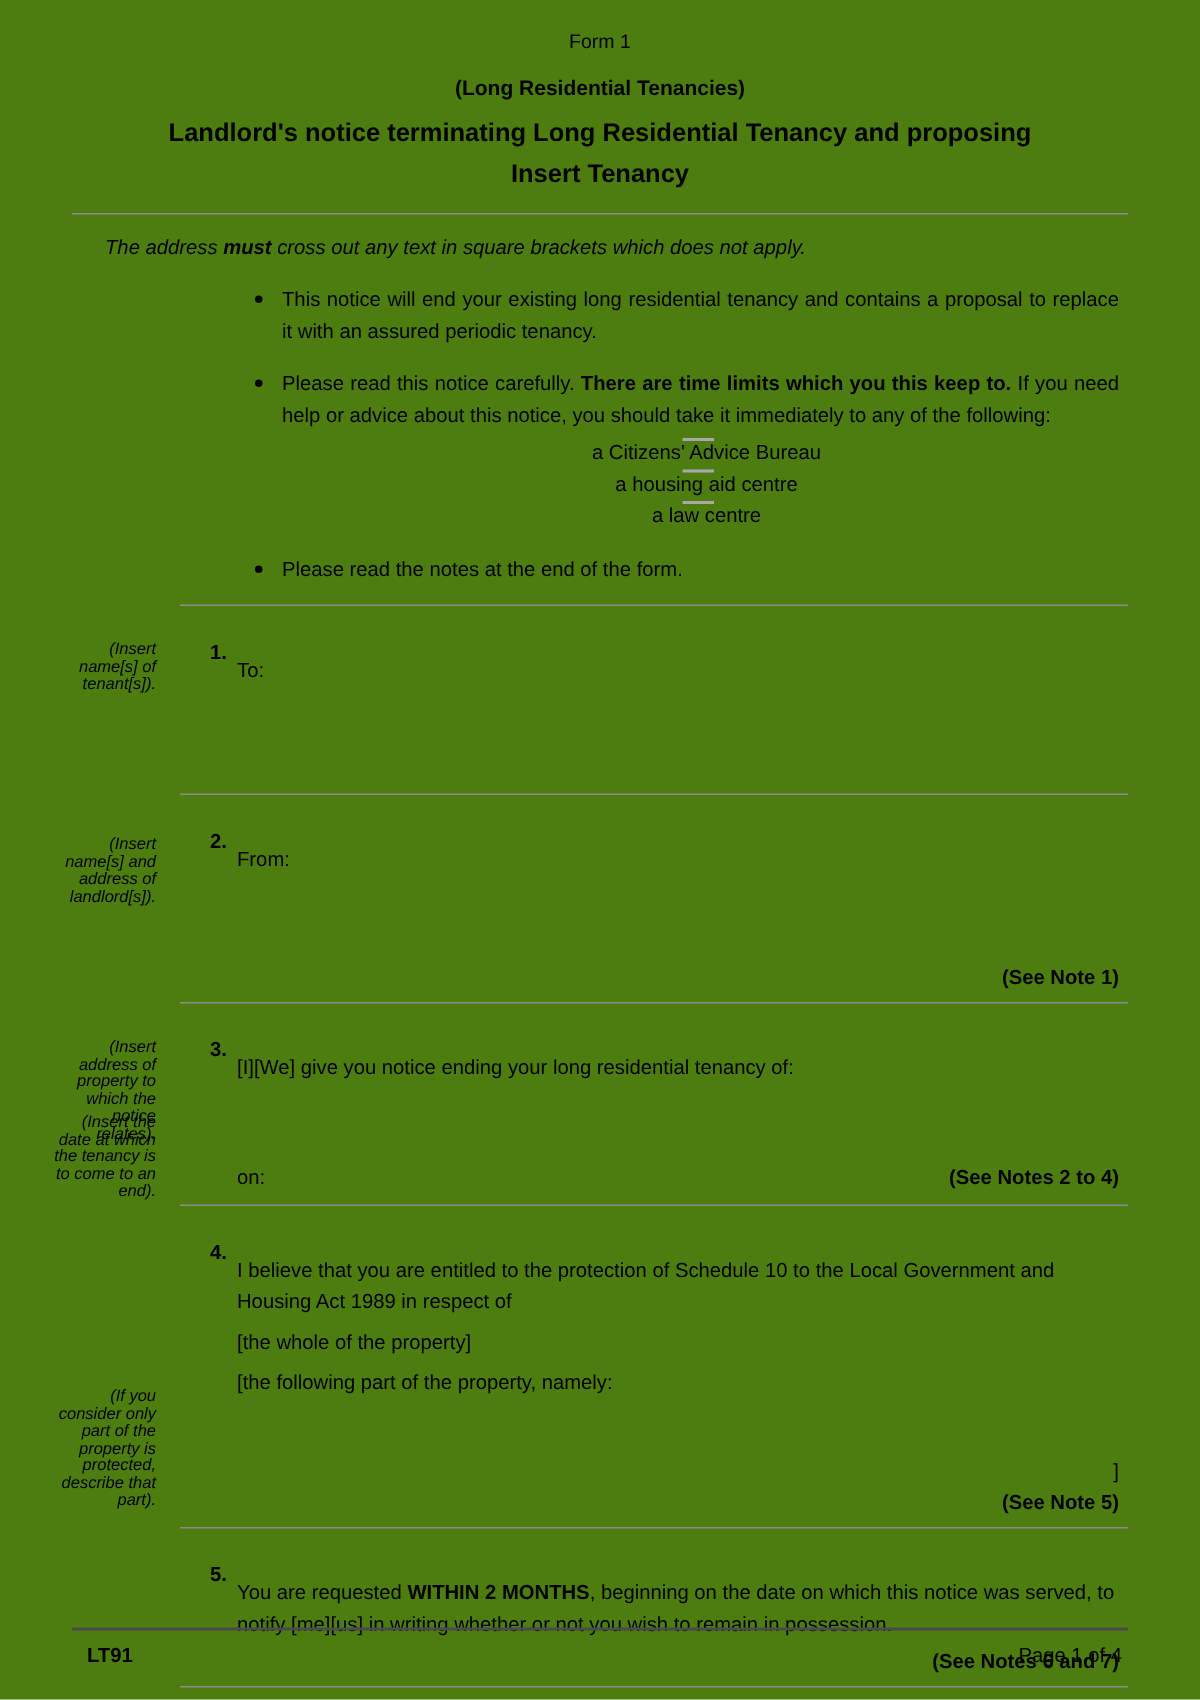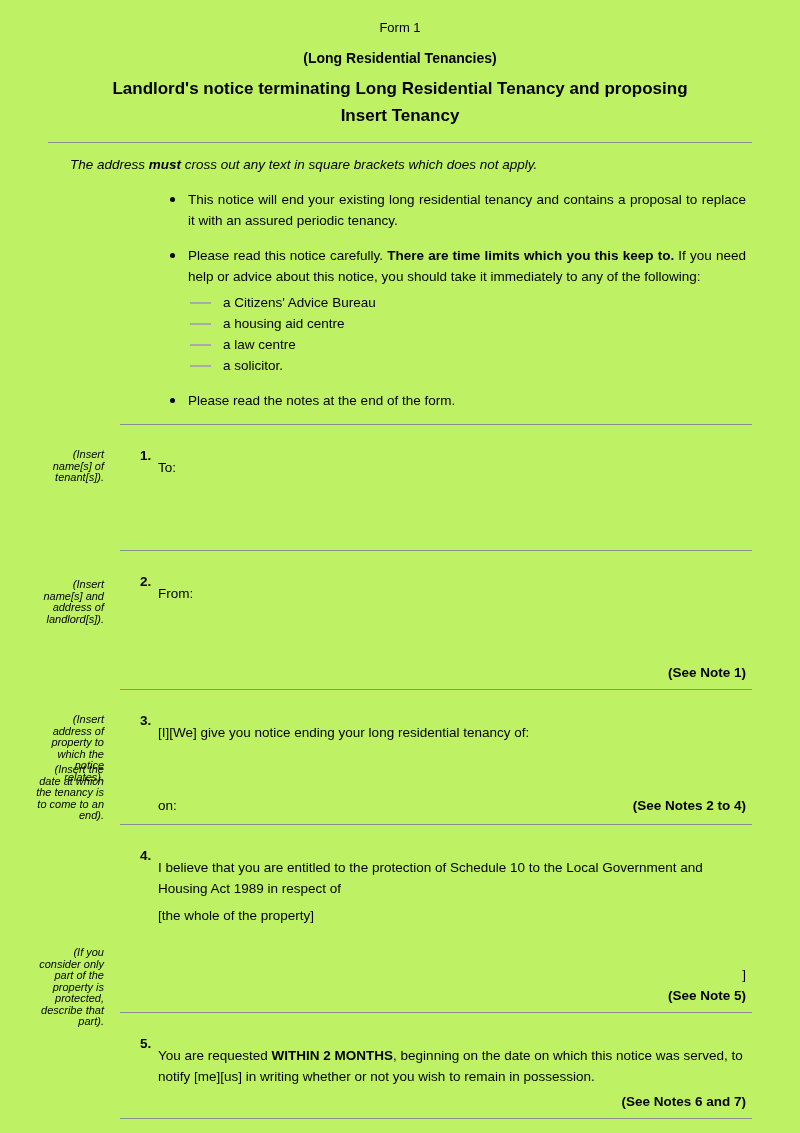--- a/index.html
+++ b/index.html
@@ -1,19 +1,19 @@
 <!DOCTYPE html>
 <html><head>
 <meta charset="utf-8">
 <style>
   * { margin:0; padding:0; box-sizing:border-box; }
   html,body { background:#e8e8e8; }
   .page {
     width:800px; height:1133px; margin:0 auto; position:relative;
-    background:#bef264; color:#000;
+    background:#4d7c0f; color:#000;
     font-family:"Liberation Sans", sans-serif; font-size:13.5px;
     padding:20px 48px 0 48px; overflow:hidden;
   }
   
   .header { text-align:center; }
   .form-number { font-size:13px; }
   .form-category { font-weight:bold; font-size:14px; margin-top:15px; }
   .form-title { font-size:17px; font-weight:bold; margin-top:9px; line-height:27px; }
   .statute { font-size:13.5px; margin-top:7px; }
   
@@ -25,21 +25,21 @@
     display:flex; justify-content:space-between; font-size:13.5px; }
   .footer .doc-code { font-weight:bold; }
   
   .preamble { margin-top:11px; }
   .instruction { font-style:italic; margin-left:22px; line-height:21px; }
   .instruction b { font-weight:bold; }
   .bullet-item { display:flex; margin:14px 6px 0 122px; }
   .bullet-dot { flex:none; width:5px; height:5px; border-radius:50%; background:#000; margin:8px 13px 0 0; }
   .bullet-text { flex:1; line-height:21px; text-align:justify; }
   .advice-list { margin:5px 0 0 142px; }
-  .advice-item { display:flex; align-items:center; height:21px; }
+  .advice-item { display:flex; align-items:center; height:21px;flex-direction:column; }
   .dash-mark { flex:none; width:21px; border-top:2px solid #a9a9a9; margin-right:12px; }
   
   .section { position:relative; margin-left:72px; padding-top:10px; }
   .margin-note { position:absolute; left:-84px; width:68px; text-align:right;
     font-style:italic; font-size:11px; line-height:11.5px; }
   .sec-line { display:flex; padding-left:20px; line-height:21px; }
   .sec-num { flex:none; width:18px; font-weight:bold; }
   .sec-text { flex:1;margin-top:12px; }
   .indent-text { margin-left:38px; line-height:21px; }
   .see-note { text-align:right; font-weight:bold; line-height:21px; padding-right:6px; }
@@ -84,24 +84,20 @@
         <span>a Citizens' Advice Bureau</span>
       </div>
       <div class="advice-item">
         <span class="dash-mark"></span>
         <span>a housing aid centre</span>
       </div>
       <div class="advice-item">
         <span class="dash-mark"></span>
         <span>a law centre</span>
       </div>
-      <div class="advice-item">
-        <span class="dash-mark"></span>
-        <span>a solicitor.</span>
-      </div>
     </div>
 
     <div class="bullet-item">
       <span class="bullet-dot"></span>
       <p class="bullet-text">Please read the notes at the end of the form.</p>
     </div>
   </div>
 
   <div class="rule section" style="margin-top:13px;"></div>
 
@@ -144,31 +140,36 @@
   </div>
   <div class="rule section"></div>
 
   <div class="section">
     <div class="margin-note" style="top:112px;">(If you consider only part of the property is protected, describe that part).</div>
     <div class="sec-line">
       <span class="sec-num">4.</span>
       <span class="sec-text">I believe that you are entitled to the protection of Schedule 10 to the Local Government and Housing Act 1989 in respect of</span>
     </div>
     <p class="indent-text" style="margin-top:6px;">[the whole of the property]</p>
+    <p class="indent-text" style="margin-top:6px;">[the following part of the property, namely:</p>
     <div class="fill" style="height:38px;"></div>
     <div class="bracket-close">]</div>
     <div class="see-note">(See Note 5)</div>
     <div style="height:6px;"></div>
   </div>
   <div class="rule section"></div>
 
   <div class="section">
     <div class="sec-line">
       <span class="sec-num">5.</span>
       <span class="sec-text"><span>You are requested </span><b>WITHIN 2 MONTHS</b><span>, beginning on the date on which this notice was served, to notify [me][us] in writing whether or not you wish to remain in possession.</span></span>
     </div>
     <div class="see-note" style="margin-top:4px;">(See Notes 6 and 7)</div>
     <div style="height:6px;"></div>
   </div>
   <div class="rule section"></div>
 
+  <div class="footer">
+    <span class="doc-code">LT91</span>
+    <span>Page 1 of 4</span>
+  </div>
 
 </div>
 
 </body></html>

